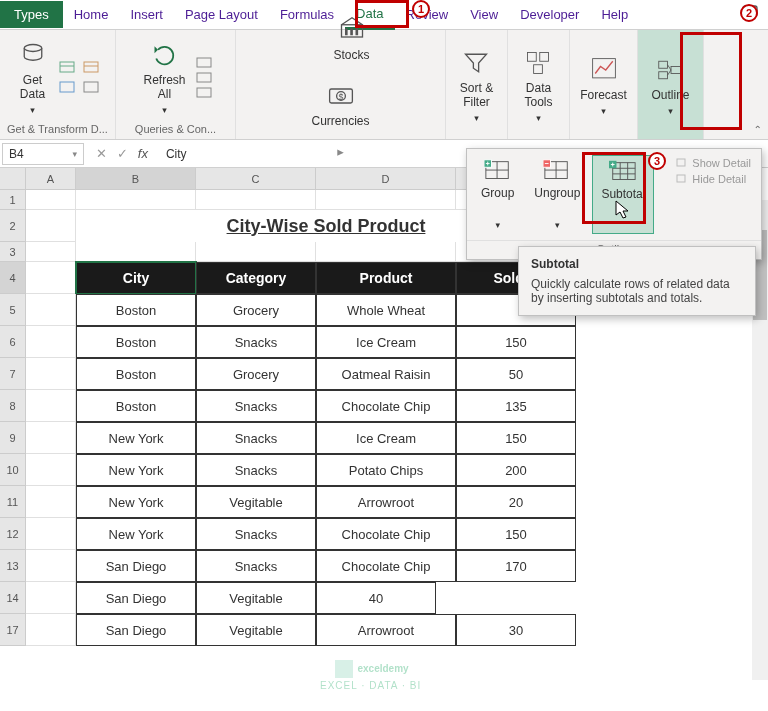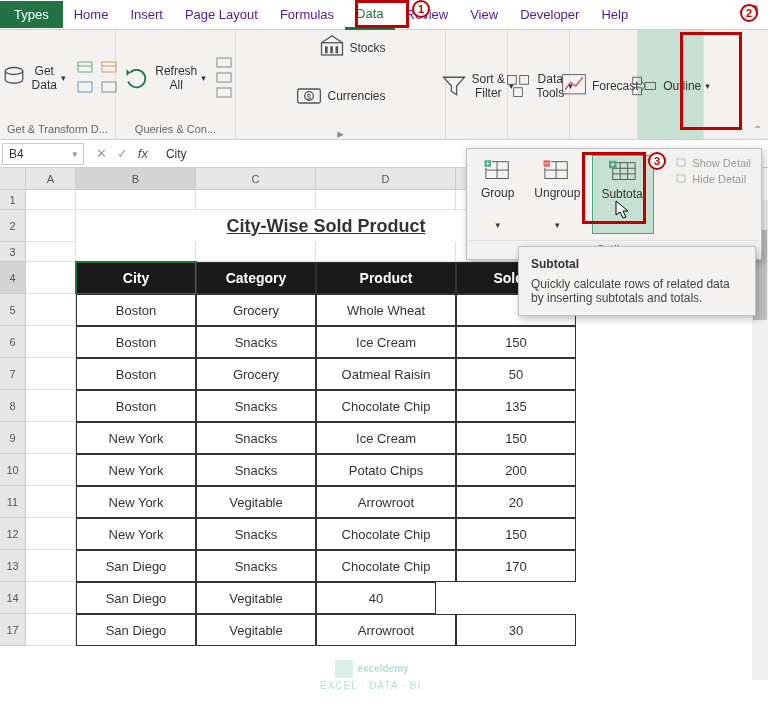--- a/index.html
+++ b/index.html
@@ -11,21 +11,21 @@
 .tab { padding: 6px 11px; font-size: 13px; color: #4c1d95; cursor: pointer; position: relative; }
 .tab.active { border-bottom: 3px solid #217346; color: #217346; font-weight: 500; }
 .tab-group-right { margin-left: auto; display: flex; align-items: center; }
 .comment-icon { padding: 4px 8px; }
 
 
 .ribbon { display: flex; height: 110px; border-bottom: 1px solid #d0d0d0; background: #f3f2f1; position: relative; }
 .ribbon-group { display: flex; flex-direction: column; align-items: center; justify-content: space-between; padding: 4px 6px 2px; border-right: 1px solid #e0e0e0; }
 .ribbon-group-label { font-size: 11px; color: #666; padding: 2px 0; text-align: center; white-space: nowrap; overflow: hidden; max-width: 100%; }
 .ribbon-btns { display: flex; flex-direction: column; align-items: center; justify-content: center; flex: 1; gap: 2px; }
-.big-btn { display: flex; flex-direction: row; align-items: center; justify-content: center; padding: 4px 6px; cursor: pointer; font-size: 12px; text-align: center; gap: 4px; }
+.big-btn { display: flex; flex-direction: column; align-items: center; justify-content: center; padding: 4px 6px; cursor: pointer; font-size: 12px; text-align: center; gap: 4px; }
 .big-btn svg { width: 28px; height: 28px; }
 .mini-grid { display: grid; grid-template-columns: 1fr 1fr; gap: 2px; }
 .mini-icon { width: 22px; height: 18px; display: flex; align-items: center; justify-content: center; }
 .inline-btns { display: flex; gap: 12px; align-items: flex-end; }
 .chev { font-size: 9px; }
 .collapse-chev { position: absolute; right: 6px; bottom: 4px; font-size: 10px; color: #666; }
 
 
 .formula-bar { display: flex; align-items: center; height: 28px; border-bottom: 1px solid #d0d0d0; }
 .name-box { width: 82px; border: 1px solid #ccc; padding: 3px 6px; margin: 2px; font-size: 12px; display: flex; justify-content: space-between; align-items: center; }

